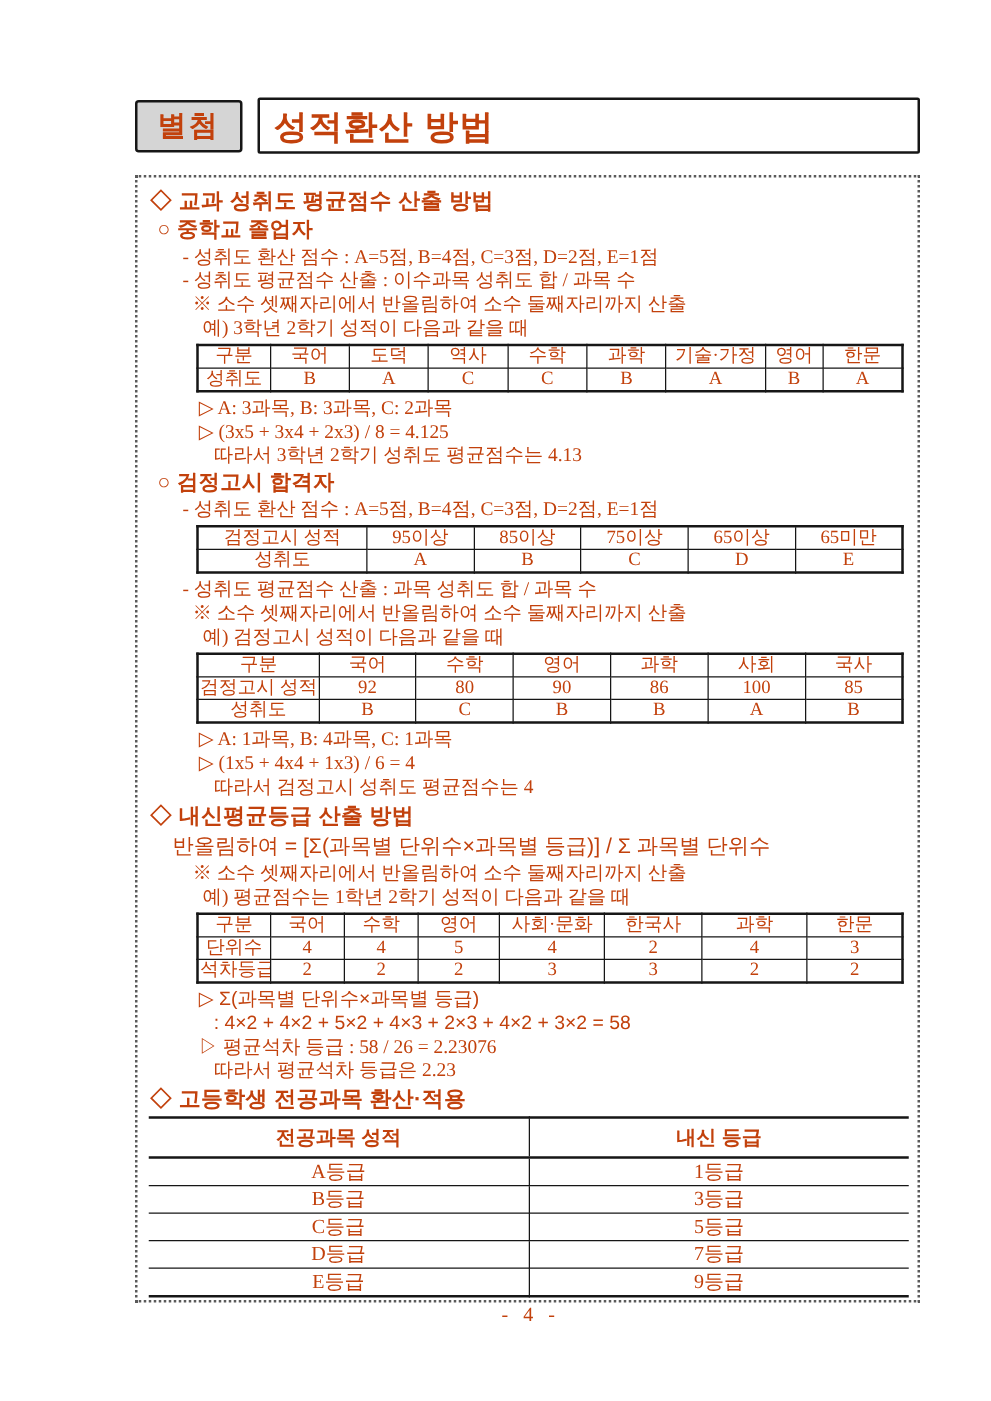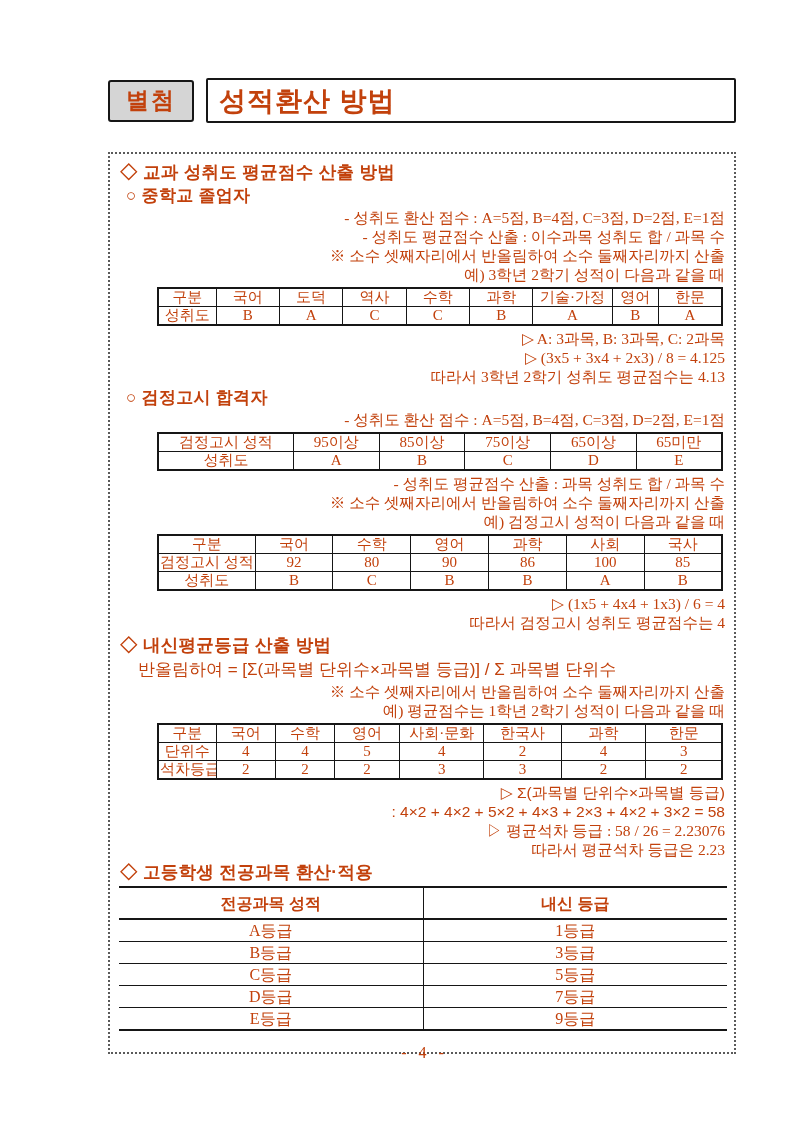--- a/index.html
+++ b/index.html
@@ -30,37 +30,37 @@
     width:530px; height:45px;
     background:#ffffff;
     border:2.5px solid #161616; border-radius:2px;
     display:flex; align-items:center;
     padding-left:11px;
     font-family:"Liberation Sans", sans-serif;
     font-weight:bold; font-size:27px; letter-spacing:1px;
   }
   
   .content-box {
-    position:absolute; left:80px; top:152px;
+    position:absolute; left:80px; top:140px;
     width:628px; height:902px;
     border:2px dotted #5a5a5a;
     padding:5px 9px 0 9px;
     overflow:hidden;
   }
   .h1 {
     font-family:"Liberation Sans", sans-serif;
     font-weight:bold; font-size:17.5px; line-height:23px;
     margin:2px 0 1px 1px; letter-spacing:0.3px;
   }
   .h2 {
     font-family:"Liberation Sans", sans-serif;
     font-weight:bold; font-size:17px; line-height:22px;
     margin:1px 0 1px 7px; letter-spacing:0.3px;
   }
-  .line { font-size:15.5px; line-height:19px; white-space:nowrap;text-align:right; }
+  .line { font-size:15.5px; line-height:19px; white-space:nowrap; }
   .ind-dash { margin-left:27px; }
   .ind-note { margin-left:35px; }
   .ind-ex   { margin-left:43px; }
   .ind-res  { margin-left:40px; }
   .ind-res2 { margin-left:52px; }
   .sans { font-family:"Liberation Sans", sans-serif; font-size:15.5px; }
   .formula {
     font-family:"Liberation Sans", sans-serif;
     font-size:17px; font-weight:500; line-height:23px;
     margin:1px 0 1px 19px; white-space:nowrap;
@@ -237,20 +237,21 @@
             <td>B</td>
             <td>C</td>
             <td>B</td>
             <td>B</td>
             <td>A</td>
             <td>B</td>
           </tr>
         </tbody>
       </table>
 
+    <div class="line ind-res">▷ A: 1과목, B: 4과목, C: 1과목</div>
     <div class="line ind-res">▷ (1x5 + 4x4 + 1x3) / 6 = 4</div>
     <div class="line ind-res2">따라서 검정고시 성취도 평균점수는 4</div>
 
     <div class="h1">◇ 내신평균등급 산출 방법</div>
     <div class="formula">반올림하여 = [Σ(과목별 단위수×과목별 등급)] / Σ 과목별 단위수</div>
     <div class="line ind-note">※ 소수 셋째자리에서 반올림하여 소수 둘째자리까지 산출</div>
     <div class="line ind-ex">예) 평균점수는 1학년 2학기 성적이 다음과 같을 때</div>
 
     <table class="grid">
         <colgroup>

